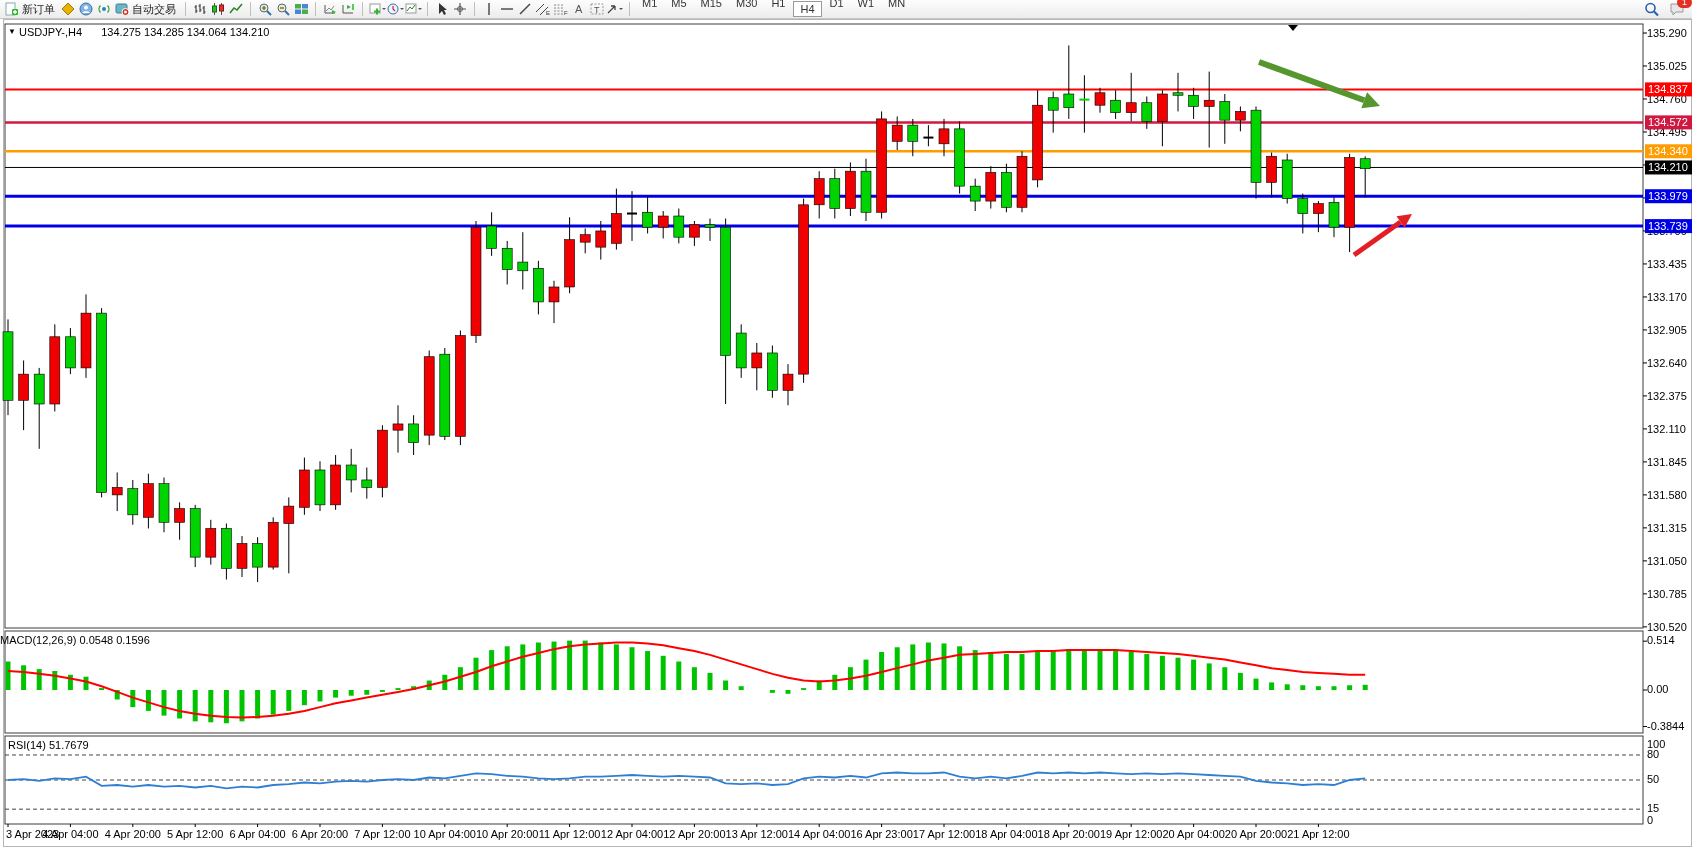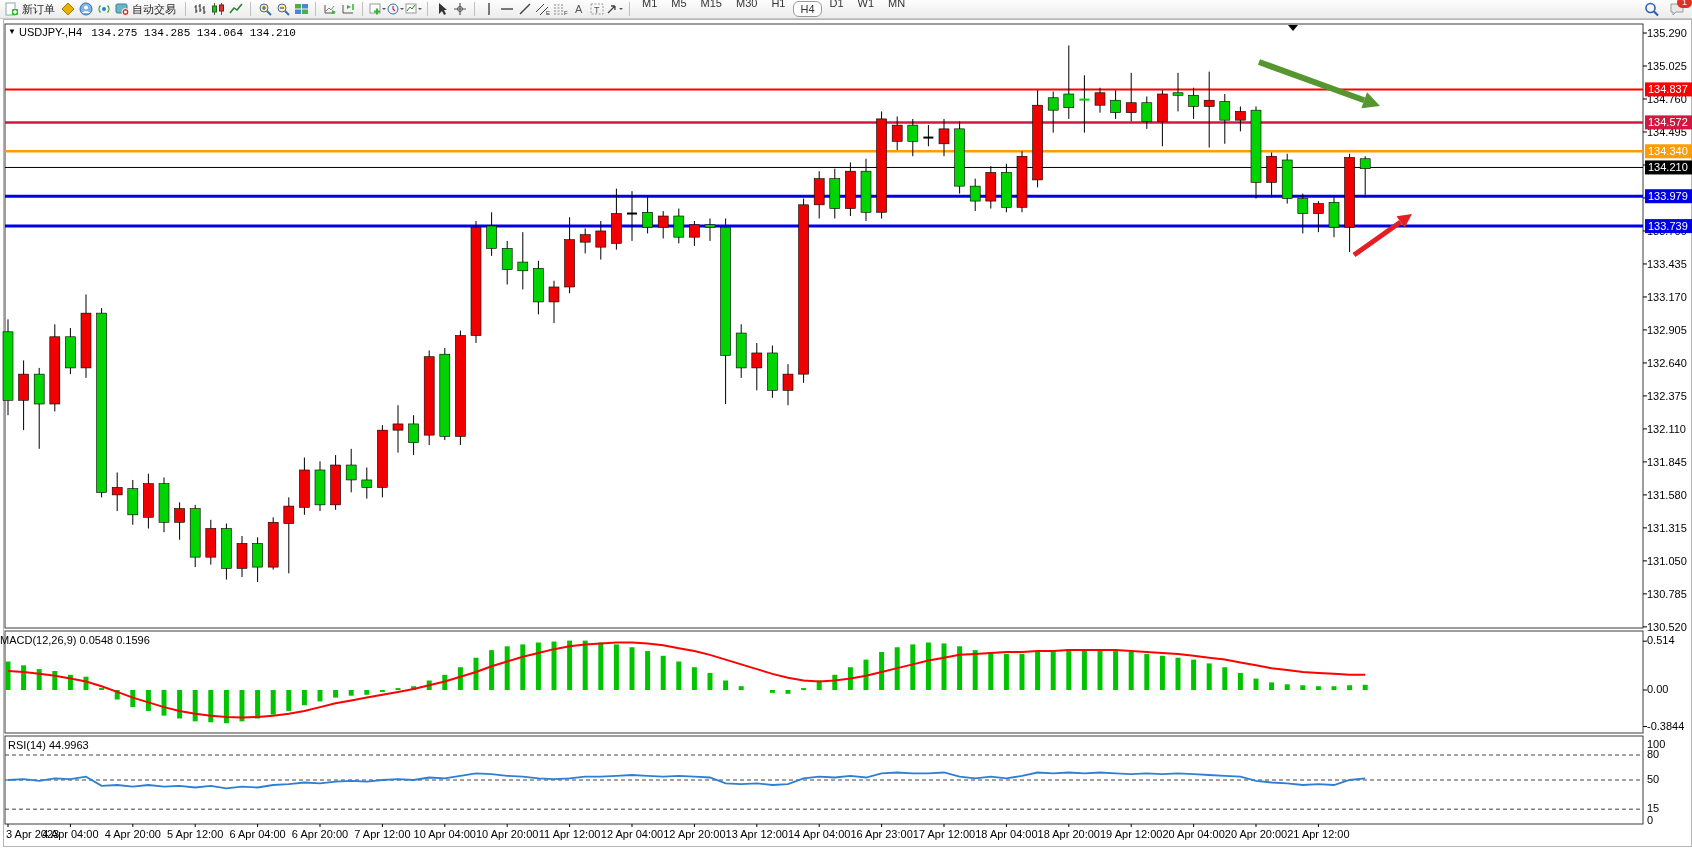--- a/index.html
+++ b/index.html
@@ -6,21 +6,21 @@
   .app{position:relative;width:1692px;height:848px;overflow:hidden;background:#fff;}
   
   .toolbar{position:absolute;left:0;top:0;width:1692px;height:18px;background:linear-gradient(#fdfdfd,#ececec);
     border-bottom:1px solid #c8c8c8;display:flex;align-items:center;font-size:11px;color:#222;z-index:5;}
   .tb-group{display:flex;align-items:center;height:100%;padding:8px 3px;}
   .tb-sep{width:1px;height:14px;background:#c0c0c0;margin:0 2px;}
   .tbi{display:inline-flex;align-items:center;justify-content:center;width:18px;height:16px;cursor:default;}
   .tbi svg{display:block}
   .tb-label{margin:0 4px 0 1px;white-space:nowrap;}
   .tf-btn{padding:0 6px;height:28px;line-height:16px;color:#333;margin:0 1px;}
-  .tf-btn.active{background:#fff;border:1px solid #9a9a9a;border-radius:6px;height:14px;line-height:14px;}
+  .tf-btn.active{background:#fff;border:1px solid #9a9a9a;border-radius:0;height:14px;line-height:14px;}
   .tb-right{margin-left:auto;display:flex;align-items:center;padding-right:6px;}
   .badge{position:absolute;top:-4px;right:-6px;background:#e33022;color:#fff;border-radius:7px;min-width:11px;height:11px;
     font-size:9px;line-height:11px;text-align:center;padding:0 2px;}
   .chat-wrap{position:relative;margin-left:8px;}
   
   .ovl{position:absolute;font-size:11px;color:#000;z-index:3;white-space:nowrap;}
   #plot{position:absolute;left:0;top:0;z-index:1;}
   .frame{position:absolute;left:3px;top:19px;width:1687px;height:826px;border:1px solid #b5b5b5;z-index:0;}
 </style>
 </head>
@@ -628,17 +628,17 @@
       <line x1="1259" y1="62" x2="1364.2114704853943" y2="100.25871654014337" stroke="#55962e" stroke-width="6"></line>
       <polygon points="1380,106 1361.340828755466,108.15298129744623 1367.0821122153227,92.3644517828405" fill="#55962e"></polygon>
       <line x1="1354" y1="255" x2="1400.5679150240248" y2="222.08130144853422" stroke="#e31e24" stroke-width="5"></line>
       <polygon points="1412,214 1404.608565748292,227.79734393652183 1396.5272642997577,216.3652589605466" fill="#e31e24"></polygon>
       <polygon points="1288,25 1298,25 1293,31" fill="#000"></polygon>
     </svg>
 
   <div class="ovl" style="left:8px;top:26px;">
     <span style="font-size:8px;vertical-align:2px;">▼</span>
     <span>USDJPY-,H4</span>
-    <span style="margin-left:6px;font-family:Liberation Mono, monospace;">134.275 134.285 134.064 134.210</span>
+    <span style="margin-left:16px;">134.275 134.285 134.064 134.210</span>
   </div>
   <div class="ovl" style="left:0;top:634px;">MACD(12,26,9) 0.0548 0.1596</div>
-  <div class="ovl" style="left:8px;top:739px;">RSI(14) 44.9963</div>
+  <div class="ovl" style="left:8px;top:739px;">RSI(14) 51.7679</div>
 </div>
 
 </body></html>

